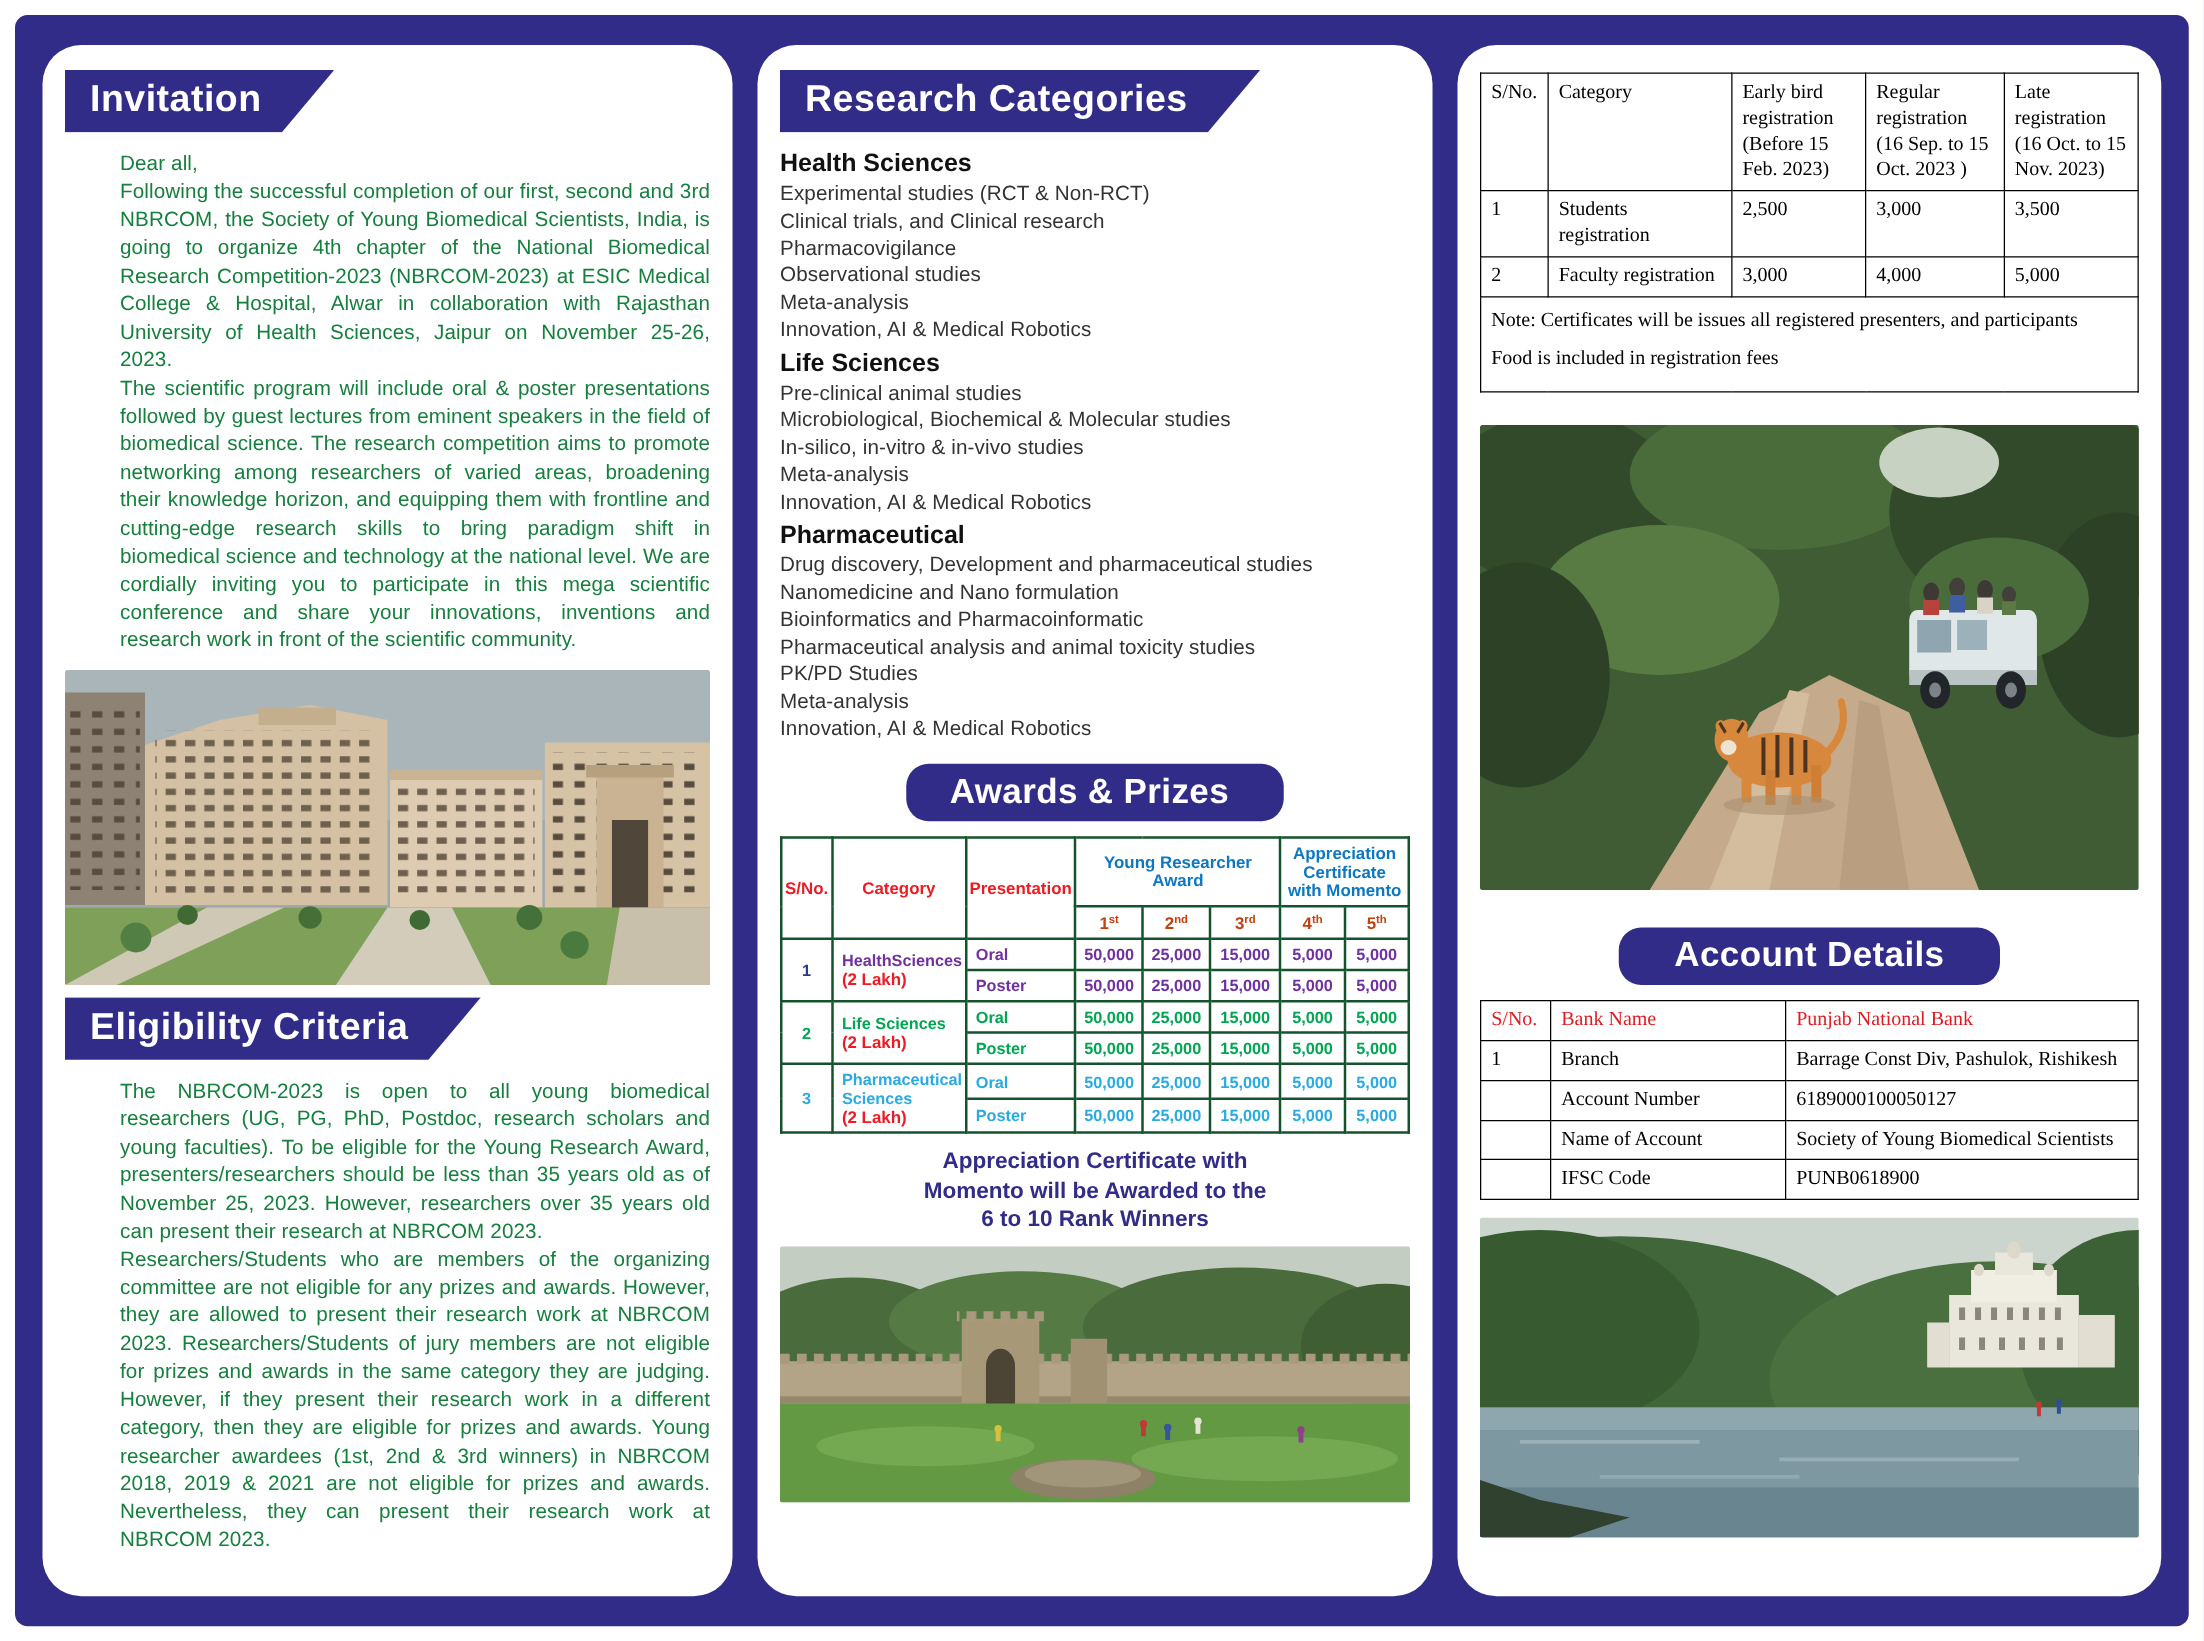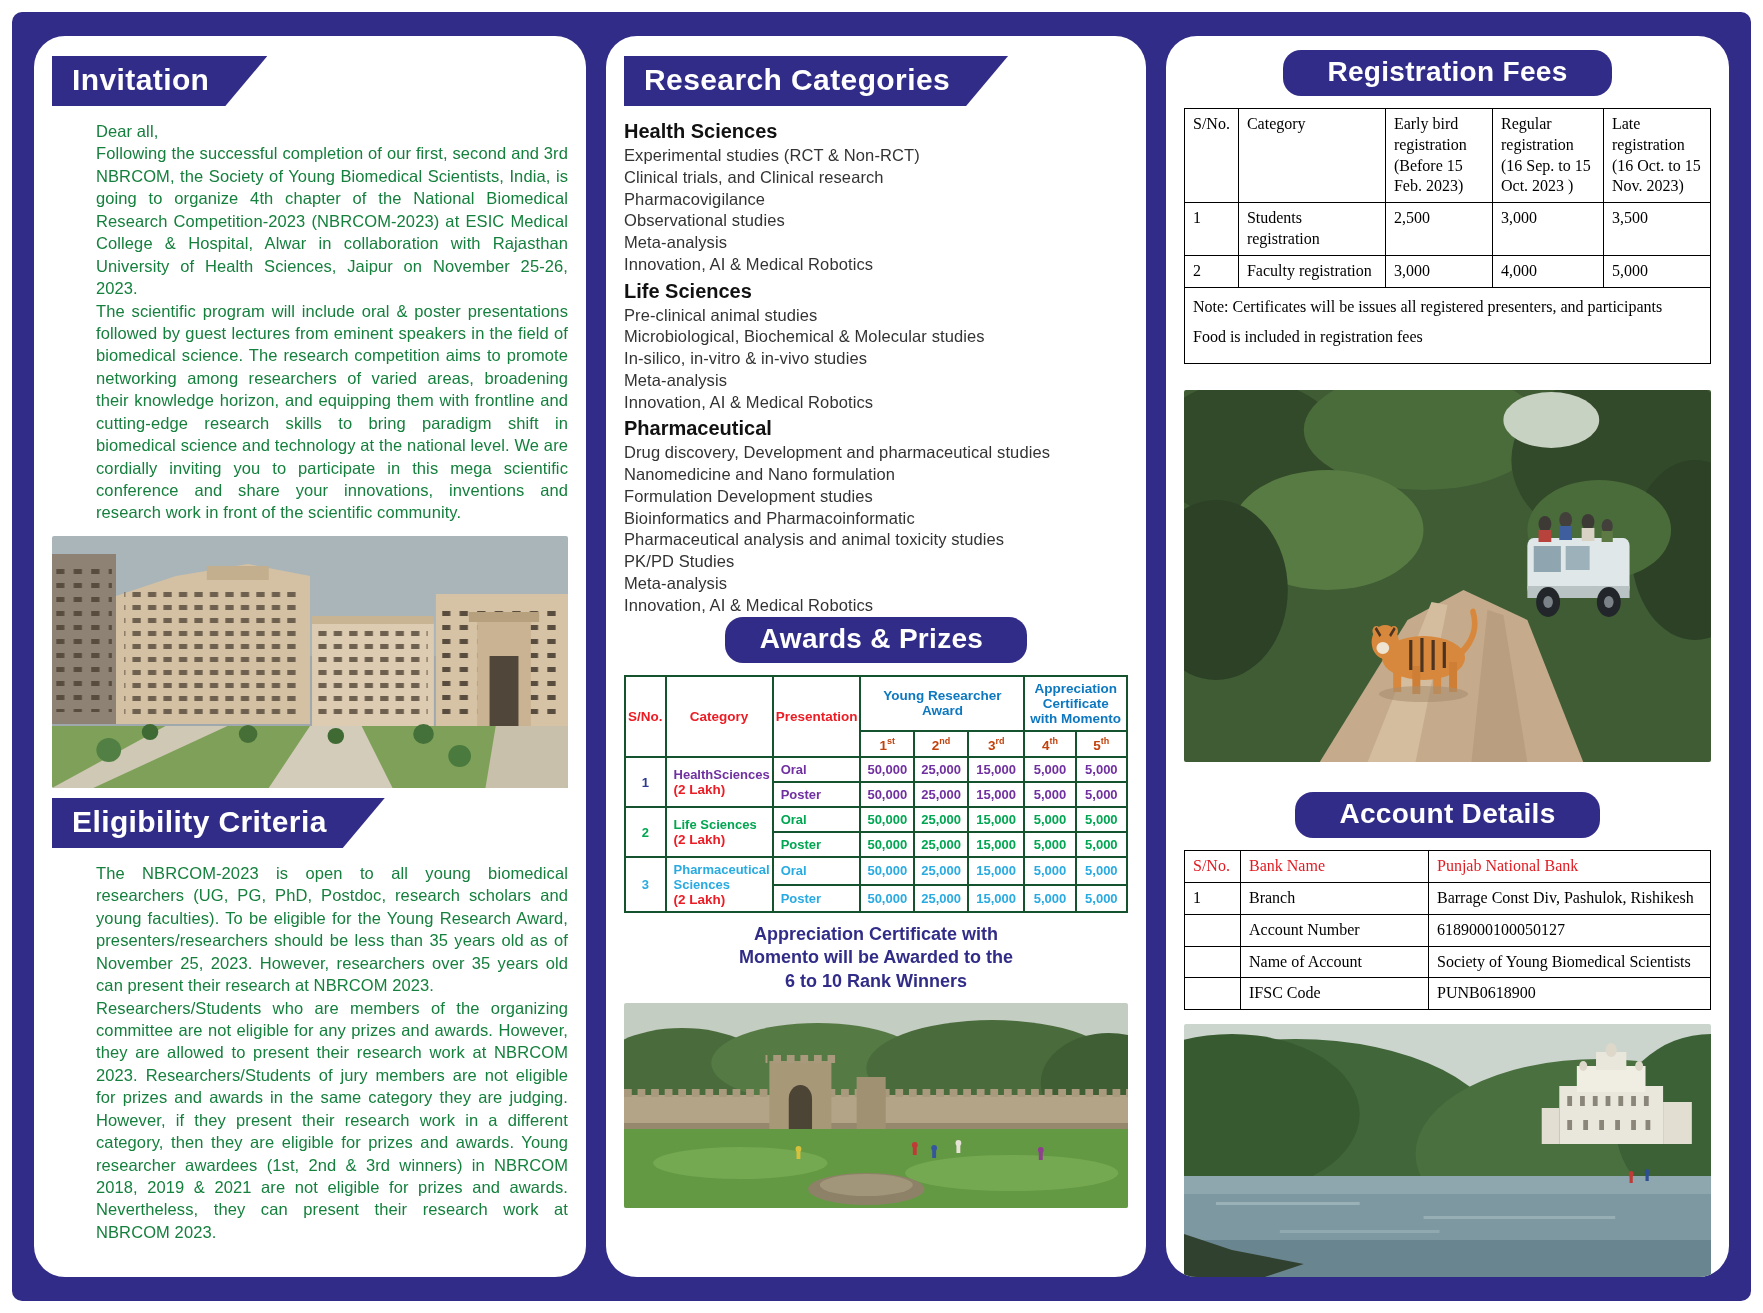--- a/index.html
+++ b/index.html
@@ -150,29 +150,28 @@
       <li>Microbiological, Biochemical &amp; Molecular studies</li>
       <li>In-silico, in-vitro &amp; in-vivo studies</li>
       <li>Meta-analysis</li>
       <li>Innovation, AI &amp; Medical Robotics</li>
     </ul>
 
     <div class="cat-heading">Pharmaceutical</div>
     <ul class="cat-list">
       <li>Drug discovery, Development and pharmaceutical studies</li>
       <li>Nanomedicine and Nano formulation</li>
-      <li>Formulation Development studies</li>
       <li>Bioinformatics and Pharmacoinformatic</li>
       <li>Pharmaceutical analysis and animal toxicity studies</li>
       <li>PK/PD Studies</li>
       <li>Meta-analysis</li>
       <li>Innovation, AI &amp; Medical Robotics</li>
     </ul>
 
-    <div class="pill" style="padding-left:35px;">
+    <div class="pill" style="margin-top:16px;padding-left:35px;">
       <span>Awards &amp; Prizes</span>
     </div>
 
     <table class="awards-table">
       <colgroup>
         <col style="width:40px">
           <col style="width:100px">
           <col style="width:76px">
         <col style="width:58px">
           <col style="width:58px">
@@ -306,23 +305,20 @@
           <rect x="343" y="142" width="4" height="8" fill="#e7e2d6"></rect>
         <circle cx="180" cy="146" r="3" fill="#d7c13c"></circle>
           <rect x="178" y="148" width="4" height="8" fill="#d7c13c"></rect>
         <circle cx="430" cy="147" r="3" fill="#8e3f8e"></circle>
           <rect x="428" y="149" width="4" height="8" fill="#8e3f8e"></rect>
       </g>
     </svg>
   </div>
 
   <div class="col col-right">
-    <div class="pill" style="margin-top:2px;">
-      <span>Registration Fees</span>
-    </div>
 
     <table class="serif-table" style="margin-top:10px;">
       <colgroup>
         <col style="width:46px">
           <col style="width:150px">
           <col style="width:108px">
         <col style="width:112px">
           <col style="width:108px">
       </colgroup>
       <tbody>

